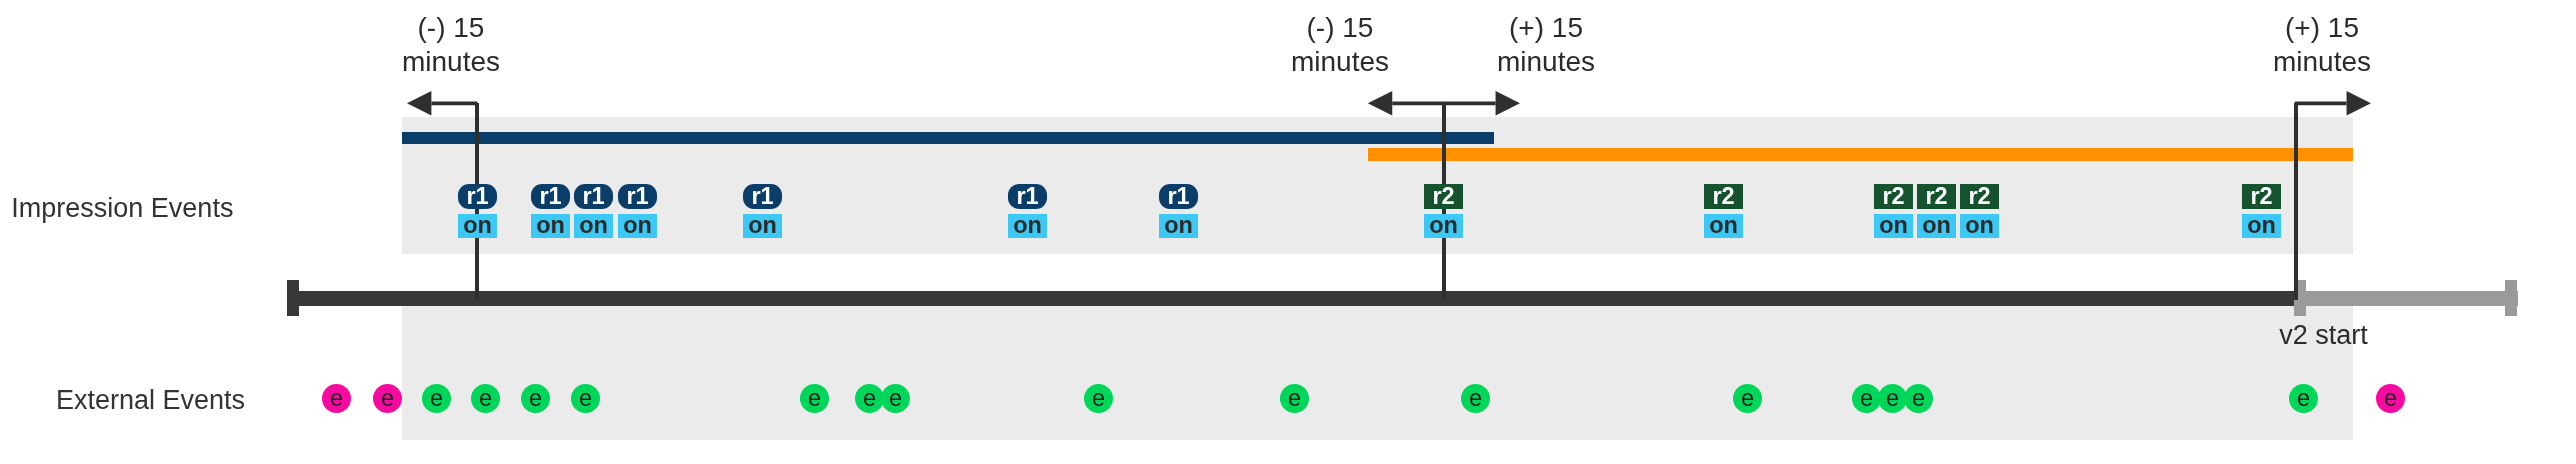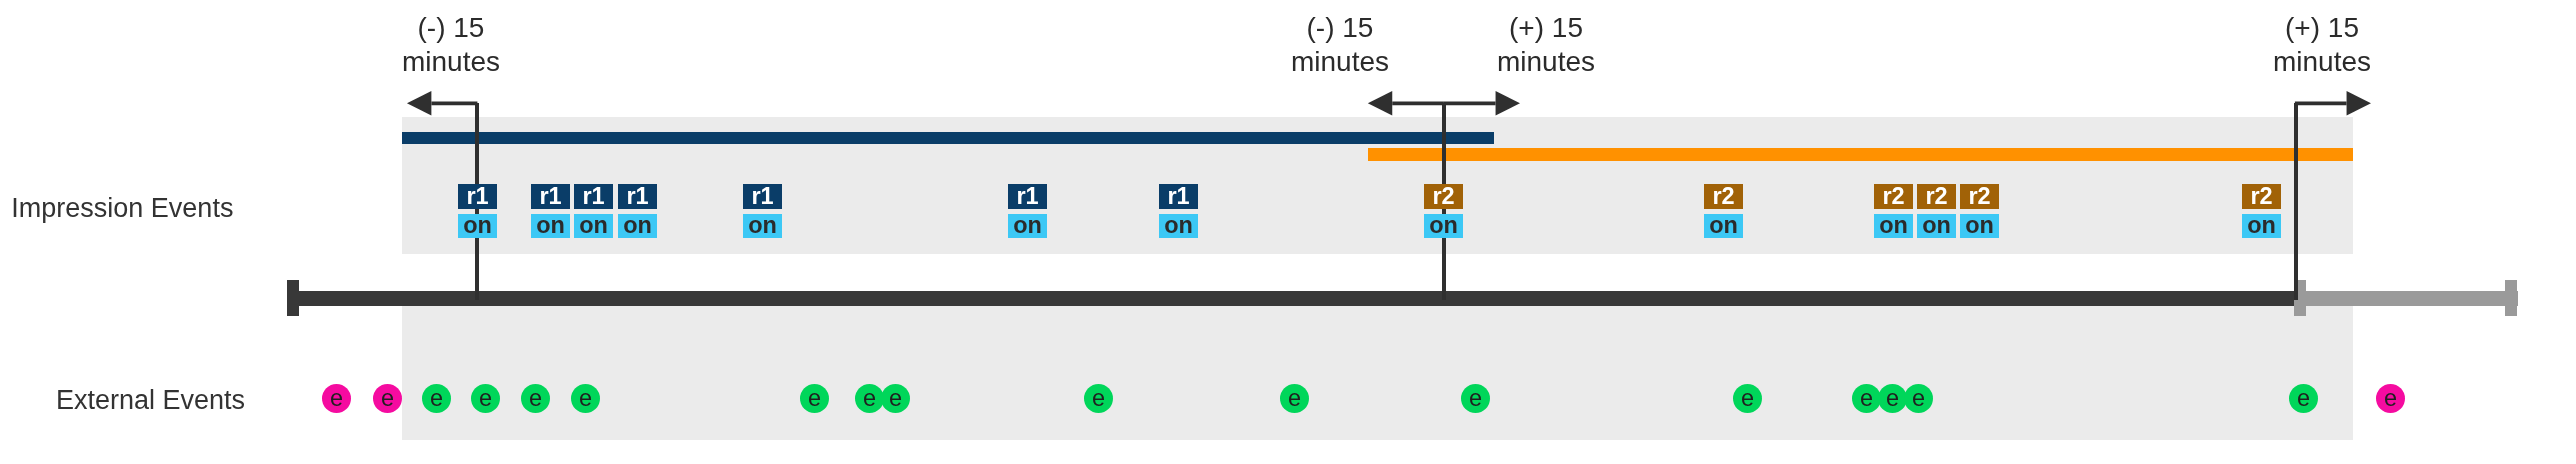--- a/index.html
+++ b/index.html
@@ -18,22 +18,22 @@
 
   .tl{position:absolute;background:#383838;}
   .tl-gray{position:absolute;background:#9a9a9a;}
   .cap{position:absolute;background:#383838;}
   .cap-gray{position:absolute;background:#9a9a9a;}
 
   .tick{position:absolute;background:#2f2f2f;width:3.8px;}
 
   .chip{position:absolute;display:flex;align-items:center;justify-content:center;
         font-size:23.5px;font-weight:600;color:#ffffff;}
-  .chip-r1{background:#0a3d68;}
-  .chip-r2{background:#a16207;}
+  .chip-r1{background:#0a3d68;border-radius:11px;}
+  .chip-r2{background:#14532d;}
   .chip-on{position:absolute;display:flex;align-items:center;justify-content:center;
         font-size:23.5px;font-weight:600;background:#3cc8f5;color:#2b2b2b;}
 
   .ev{position:absolute;border-radius:50%;display:flex;align-items:center;justify-content:center;
       font-size:23.5px;font-weight:500;color:#1f1f1f;}
   .ev-green{background:#00d65a;}
   .ev-pink{background:#f50ba0;}
 
   .vlabel{position:absolute;color:#2b2b2b;font-size:27px;font-weight:500;white-space:nowrap;}
 
@@ -150,14 +150,15 @@
       <g>
         <path d="M 1536 110 L 1591 110" stroke="#2f2f2f" stroke-width="4" fill="none"></path>
         <polygon points="1617,110 1591,97 1591,123" fill="#2f2f2f"></polygon>
       </g>
       <g>
         <path d="M 2442 110 L 2497 110" stroke="#2f2f2f" stroke-width="4" fill="none"></path>
         <polygon points="2523,110 2497,97 2497,123" fill="#2f2f2f"></polygon>
       </g>
     </svg>
 
+    <div class="vlabel" style="left: 2239px; top: 320px; width: 169px; text-align: center;">v2 start</div>
   </div>
 
 
 </body></html>

